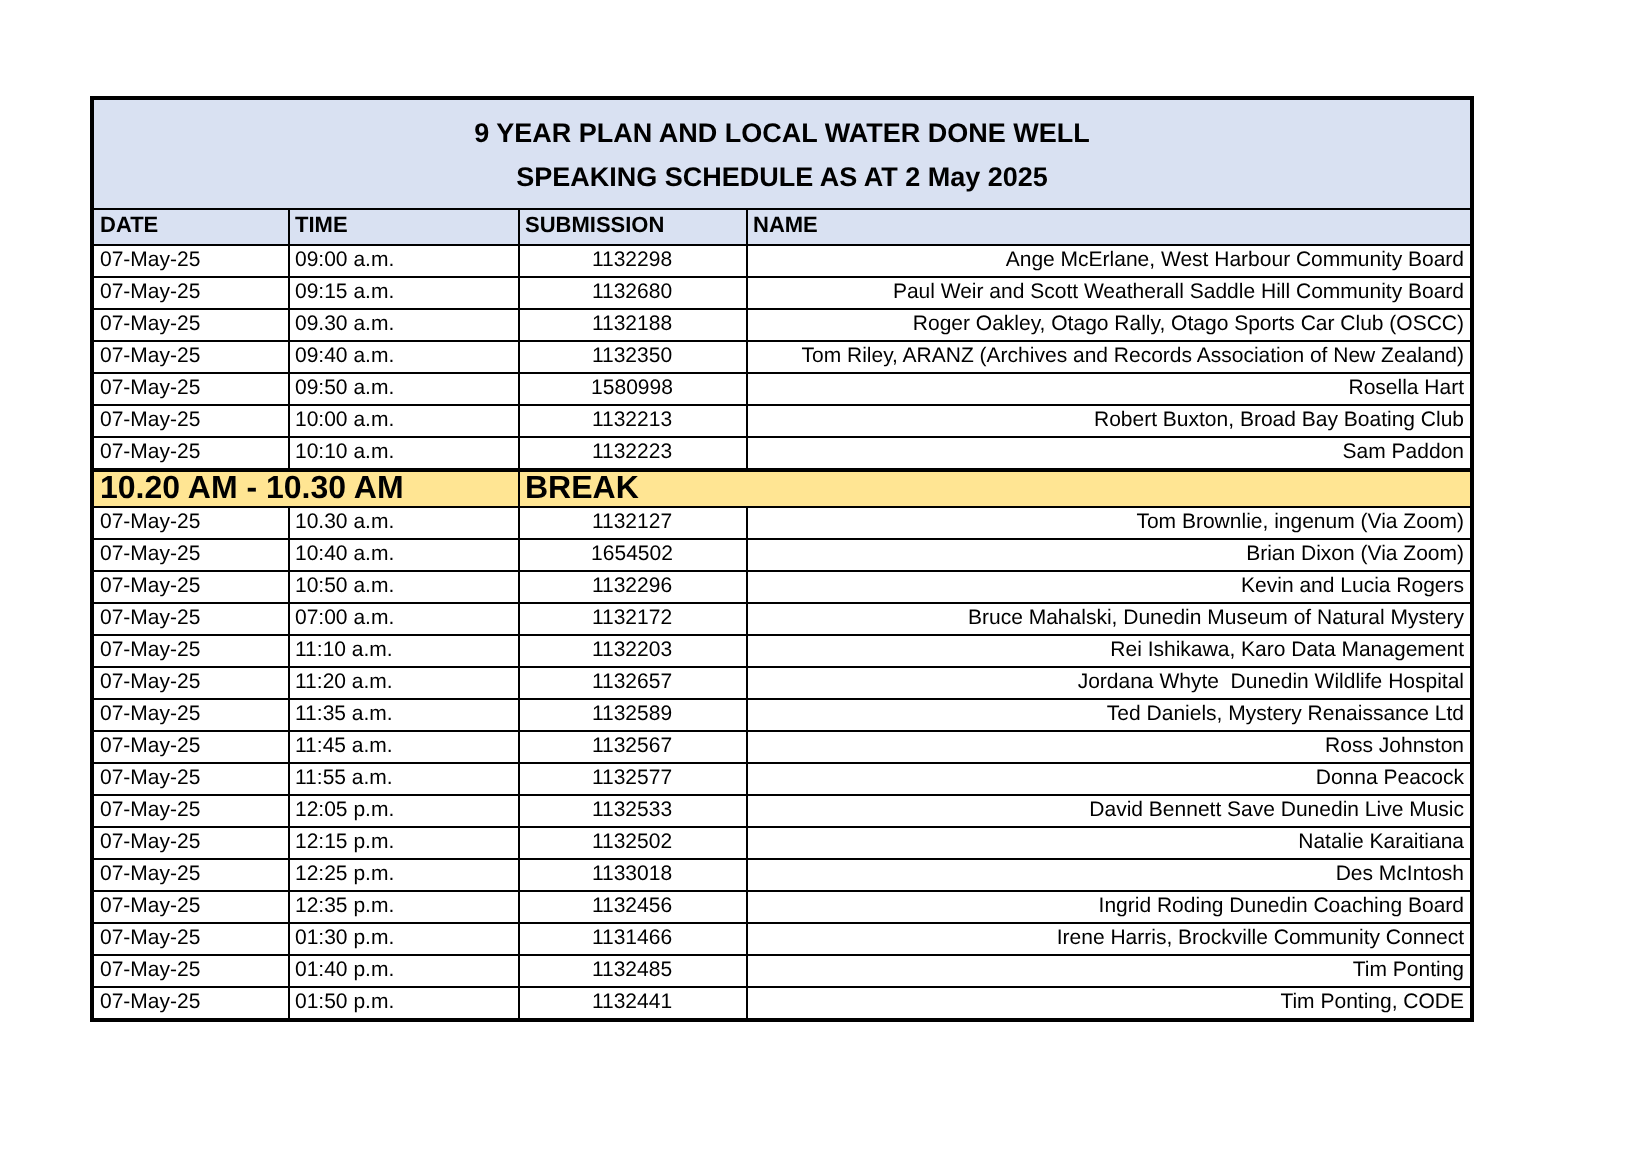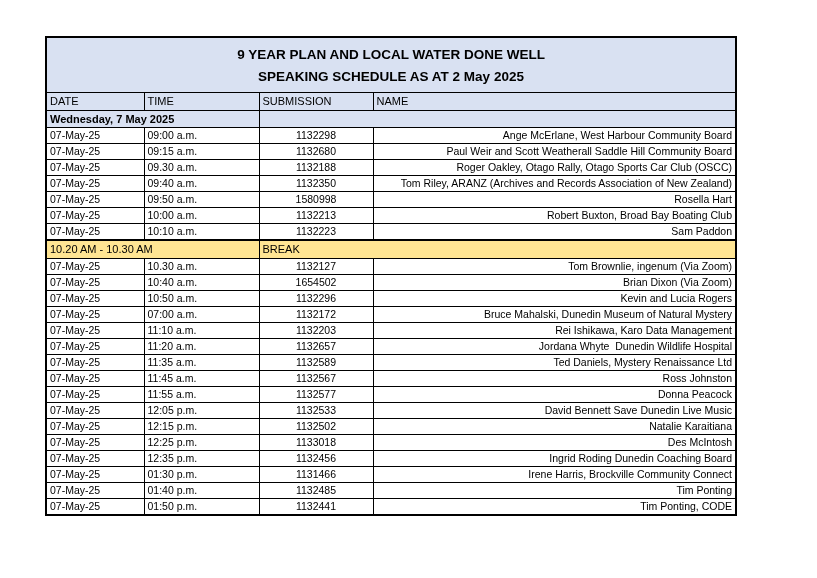--- a/index.html
+++ b/index.html
@@ -16,21 +16,21 @@
     width: 817px;
     height: 578px;
     background: var(--page-bg);
     font-family: "Liberation Sans", sans-serif;
     position: relative;
     overflow: hidden;
   }
   .schedule-wrap {
     position: absolute;
     left: 45px;
-    top: 36px;
+    top: 48px;
     border-radius: 27px;
   }
   table.schedule {
     border-collapse: collapse;
     table-layout: fixed;
     width: 690px;
     border: 2px solid var(--border-c);
   }
   td {
     border: 1px solid var(--border-c);
@@ -45,36 +45,36 @@
     background: var(--header-bg);
     text-align: center;
     font-weight: bold;
     font-size: 13.5px;
     height: 52px;
     padding: 2px 0 0 0;
   }
   .title-row .title-line { line-height: 22px; }
   .head-row td {
     background: var(--header-bg);
-    font-weight: normal;
+    font-weight: bold;
     font-size: 11px;
     height: 17px;
     text-align: left;
   }
   .section-row td {
     background: var(--header-bg);
     font-weight: bold;
     font-size: 11px;
     height: 16px;
     text-align: left;
   }
   .break-row td {
     background: var(--break-bg);
-    font-weight: normal;
-    font-size: 11px;
+    font-weight: bold;
+    font-size: 16px;
     height: 17px;
     text-align: left;
     border-top: 2px solid var(--border-c);
   }
   .data-row td { height: 15px; }
   .c-date { text-align: left; }
   .c-time { text-align: left; padding-right: 6px; }
   .c-sub  { text-align: center; padding-right: 3px; }
   .c-name { text-align: right; padding-left: 4px; white-space: pre; }
 </style>
@@ -97,24 +97,20 @@
         </td>
       </tr>
       <tr class="head-row">
         <td>DATE</td>
         <td>TIME</td>
         <td>SUBMISSION</td>
         <td>NAME</td>
       </tr>
     </tbody>
     <tbody id="schedule-body">
-        <tr class="section-row">
-          <td colspan="2">Wednesday, 7 May 2025</td>
-          <td colspan="2"></td>
-        </tr>
         <tr class="data-row">
           <td class="c-date">07-May-25</td>
           <td class="c-time">09:00 a.m.</td>
           <td class="c-sub">1132298</td>
           <td class="c-name">Ange McErlane, West Harbour Community Board</td>
         </tr>
         <tr class="data-row">
           <td class="c-date">07-May-25</td>
           <td class="c-time">09:15 a.m.</td>
           <td class="c-sub">1132680</td>

